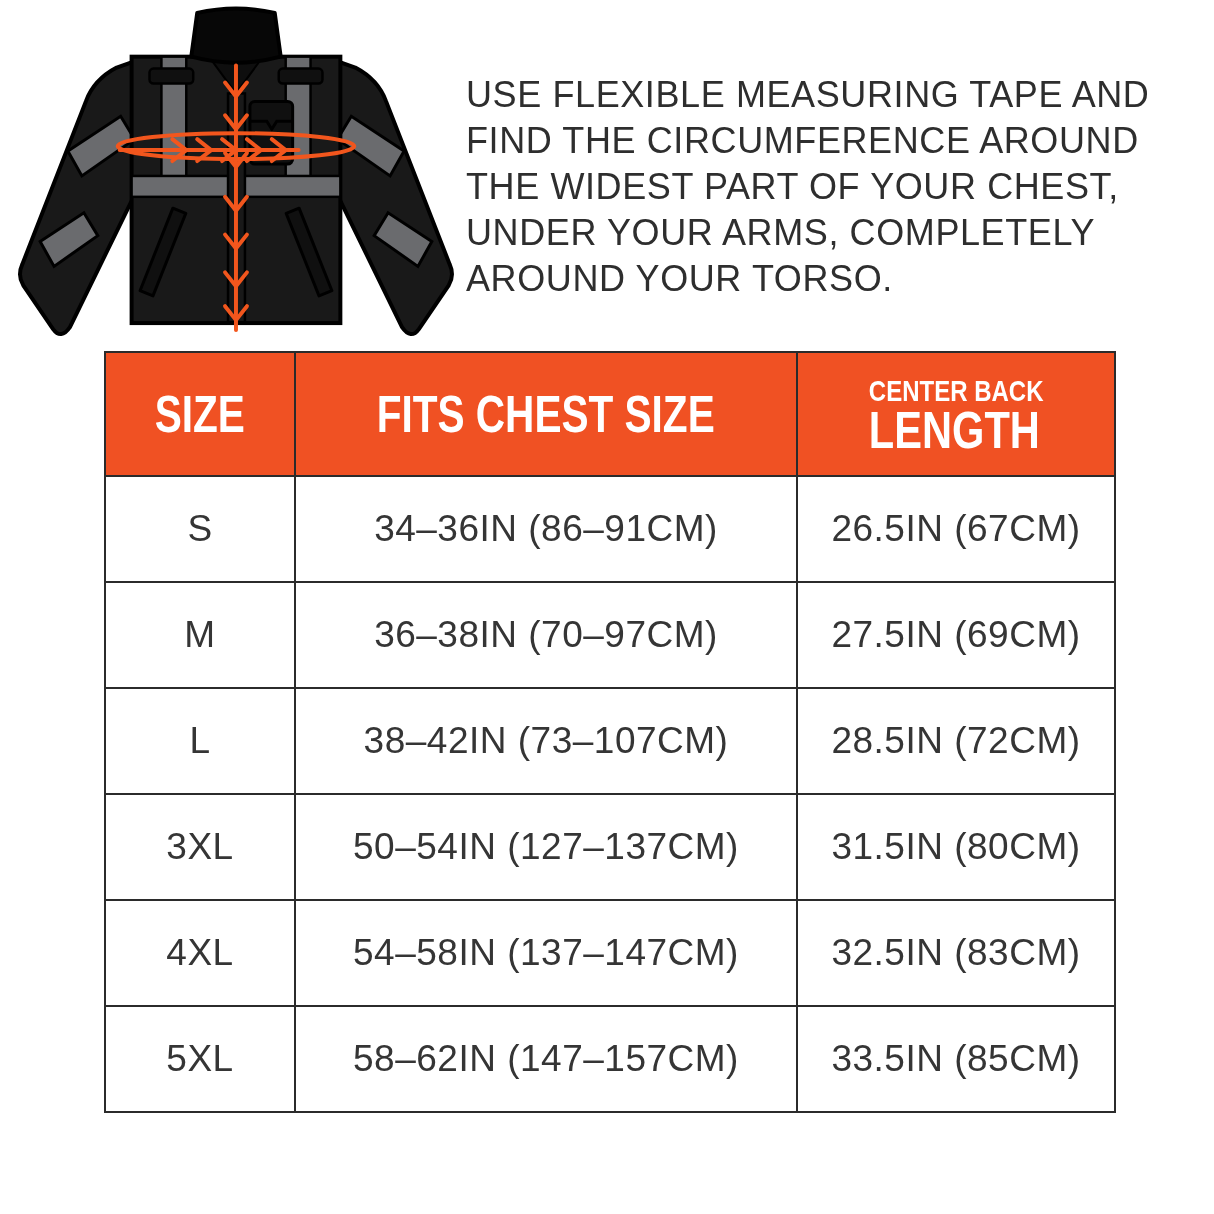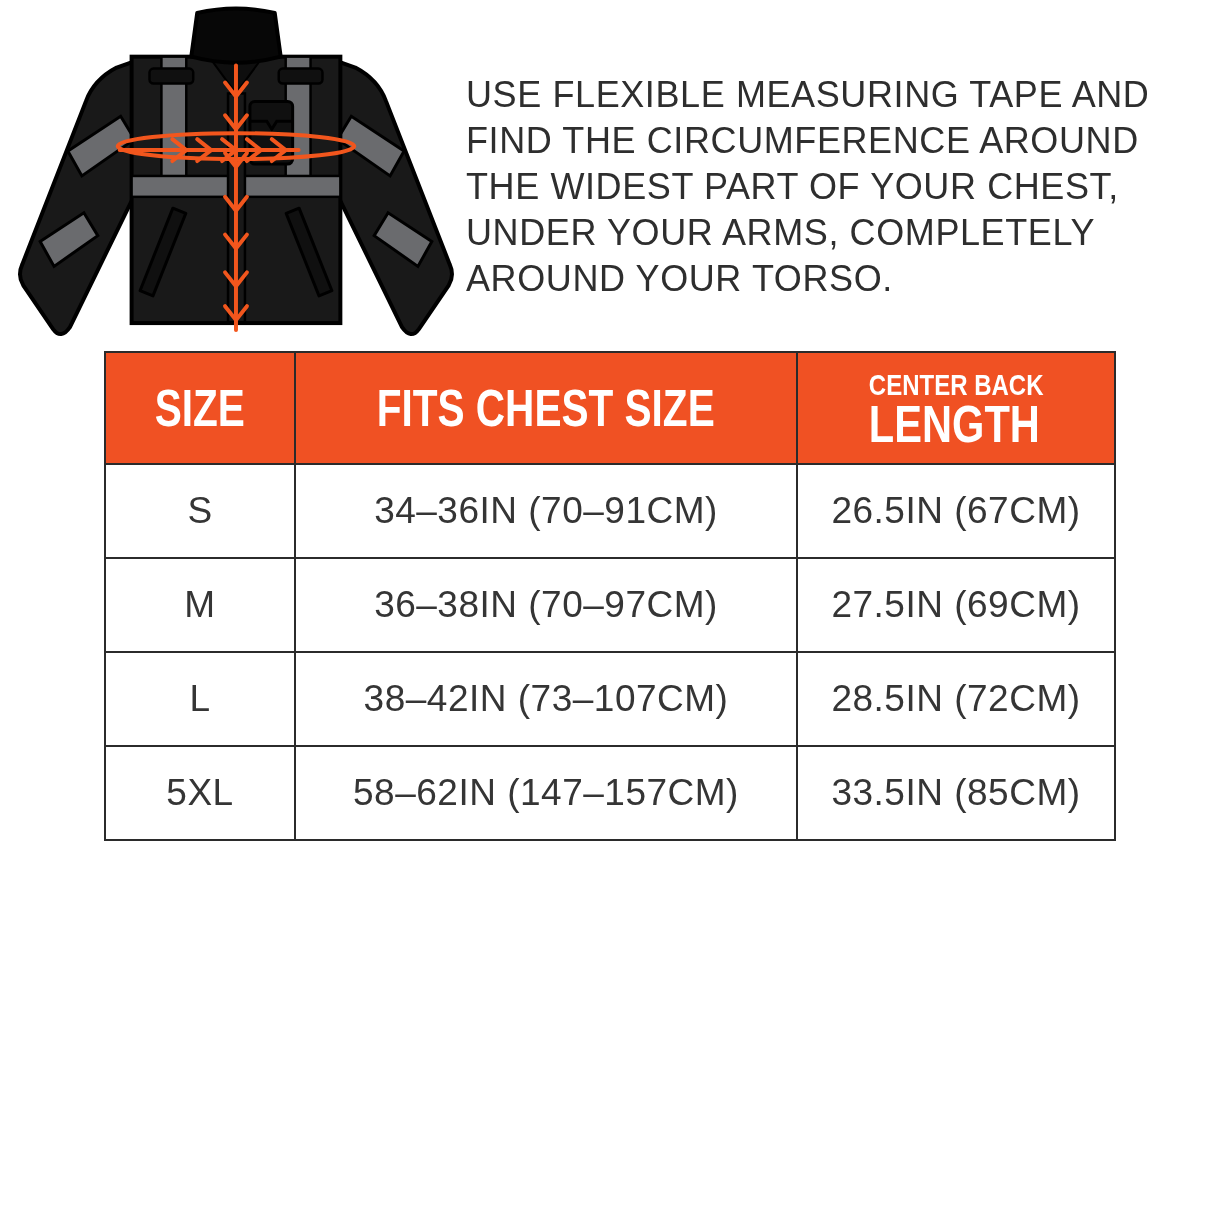--- a/index.html
+++ b/index.html
@@ -13,21 +13,21 @@
   .instructions{
     position:absolute;left:466px;top:72px;width:712px;
     font-size:36px;line-height:46px;letter-spacing:0.6px;
     color:#2e2e2e;white-space:pre-line;
   }
   
   .size-table{
     position:absolute;left:104px;top:351px;width:1010px;
     border-collapse:collapse;table-layout:fixed;
   }
-  .size-table th,.size-table td{border:2px solid var(--table-border,#2b2b2b);padding:0;}
+  .size-table th,.size-table td{border:2px solid var(--table-border,#2b2b2b);padding:6px;}
   .size-table thead th{background:var(--accent-orange,#F05123);height:110px;text-align:center;vertical-align:middle;}
   .size-table td{
     height:92px;text-align:center;vertical-align:middle;
     font-size:37px;color:var(--body-text,#353535);letter-spacing:0.5px;
   }
   .hcond{
     display:inline-block;transform:scaleX(0.78);transform-origin:center;
     font-weight:bold;font-size:52px;letter-spacing:0;color:var(--header-text,#fff);
   }
   .hblock{display:inline-block;text-align:left;transform:scaleX(0.8);transform-origin:center;}
@@ -118,34 +118,44 @@
           <span class="hblock">
             <span class="hsmall">CENTER BACK</span>
             <span class="hbig">LENGTH</span>
           </span>
         </th>
       </tr>
     </thead>
     <tbody id="table-body">
         <tr>
           <td>S</td>
-          <td>34–36IN (70–91CM)</td>
+          <td>34–36IN (86–91CM)</td>
           <td>26.5IN (67CM)</td>
         </tr>
         <tr>
           <td>M</td>
           <td>36–38IN (70–97CM)</td>
           <td>27.5IN (69CM)</td>
         </tr>
         <tr>
           <td>L</td>
           <td>38–42IN (73–107CM)</td>
           <td>28.5IN (72CM)</td>
         </tr>
         <tr>
+          <td>3XL</td>
+          <td>50–54IN (127–137CM)</td>
+          <td>31.5IN (80CM)</td>
+        </tr>
+        <tr>
+          <td>4XL</td>
+          <td>54–58IN (137–147CM)</td>
+          <td>32.5IN (83CM)</td>
+        </tr>
+        <tr>
           <td>5XL</td>
           <td>58–62IN (147–157CM)</td>
           <td>33.5IN (85CM)</td>
         </tr>
       </tbody>
   </table>
 
 </div>
 
 </body></html>

